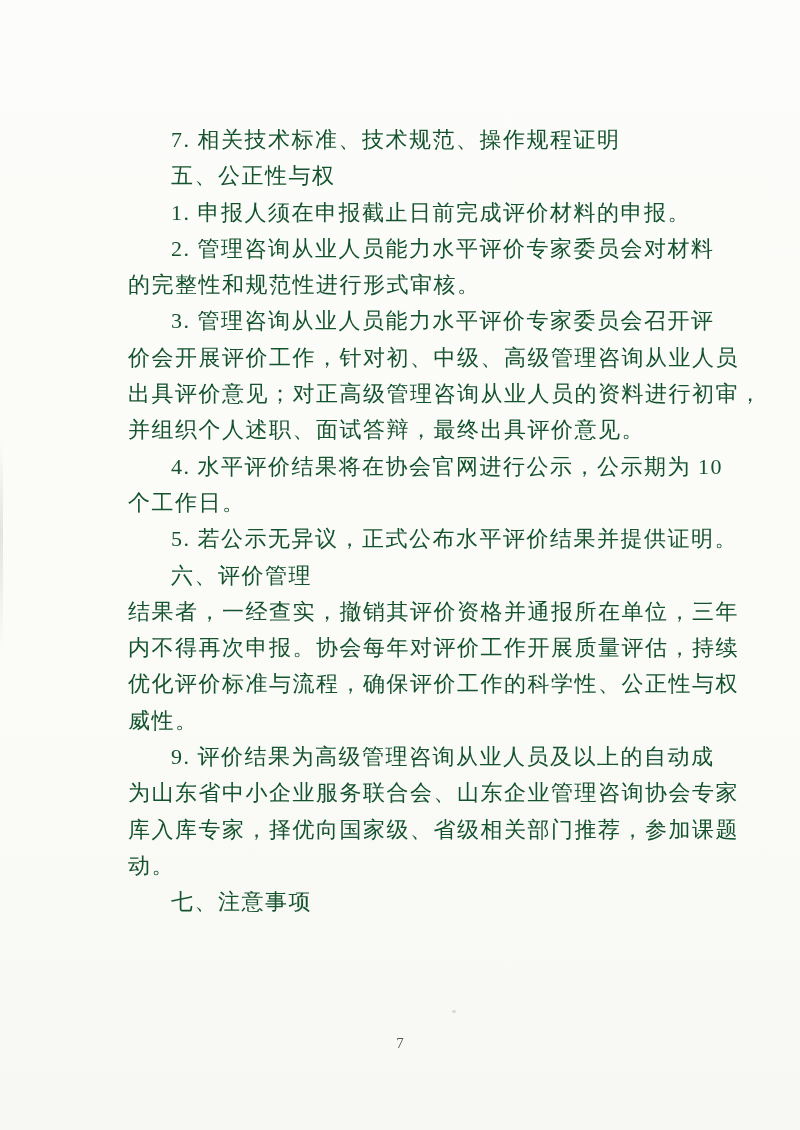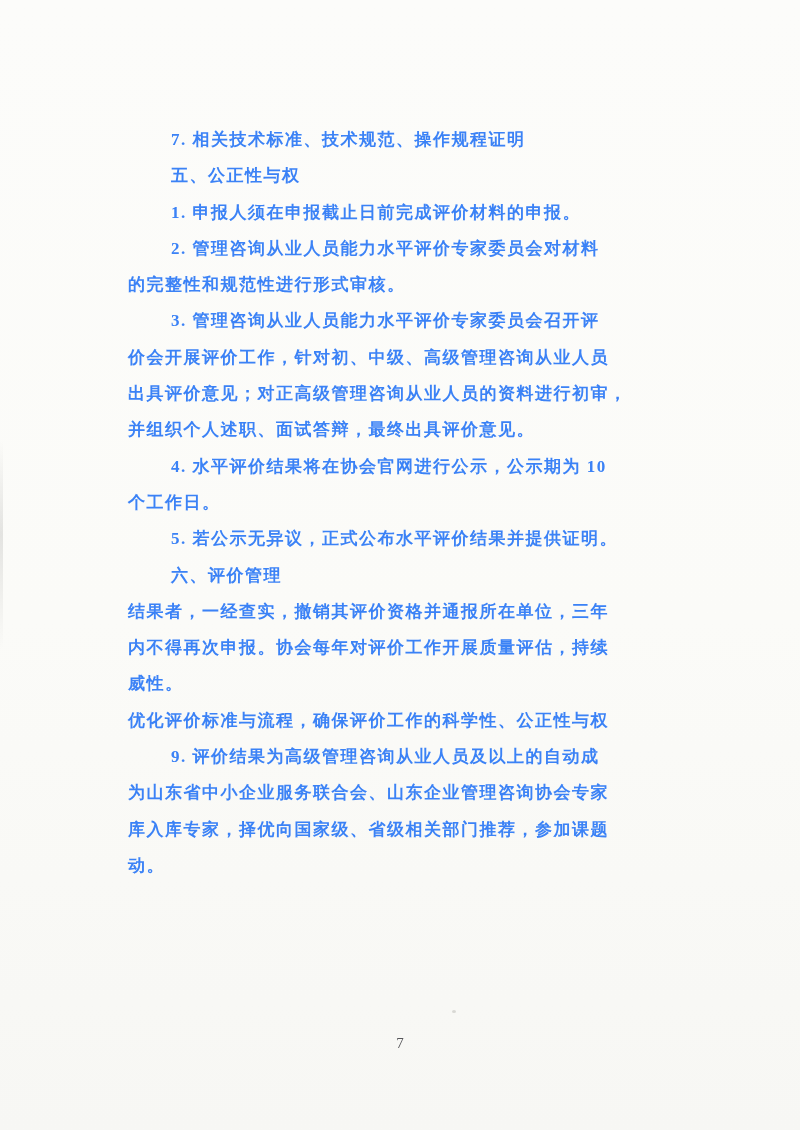--- a/index.html
+++ b/index.html
@@ -16,25 +16,24 @@
   }
   .page {
     position: absolute;
     inset: 0;
   }
   .text-block {
     position: absolute;
     left: 128px;
     top: 122px;
     width: 575px;
-    color: #3b82f6;
-    font-size: 17px;
+    color: #14532d;
+    font-size: 22px;
     line-height: 36.3px;
     letter-spacing: 1.5px;
-    font-weight: bold;
   }
   .line {
     white-space: nowrap;
     height: 36.3px;
   }
   .line.indent {
     padding-left: 43px;
   }
   .page-number {
     position: absolute;
@@ -79,26 +78,27 @@
     <div class="line indent">3. 管理咨询从业人员能力水平评价专家委员会召开评</div>
     <div class="line">价会开展评价工作，针对初、中级、高级管理咨询从业人员</div>
     <div class="line">出具评价意见；对正高级管理咨询从业人员的资料进行初审，</div>
     <div class="line">并组织个人述职、面试答辩，最终出具评价意见。</div>
     <div class="line indent">4. 水平评价结果将在协会官网进行公示，公示期为 10</div>
     <div class="line">个工作日。</div>
     <div class="line indent">5. 若公示无异议，正式公布水平评价结果并提供证明。</div>
     <div class="line indent">六、评价管理</div>
     <div class="line">结果者，一经查实，撤销其评价资格并通报所在单位，三年</div>
     <div class="line">内不得再次申报。协会每年对评价工作开展质量评估，持续</div>
+    <div class="line">优化评价标准与流程，确保评价工作的科学性、公正性与权</div>
     <div class="line">威性。</div>
-    <div class="line">优化评价标准与流程，确保评价工作的科学性、公正性与权</div>
     <div class="line indent">9. 评价结果为高级管理咨询从业人员及以上的自动成</div>
     <div class="line">为山东省中小企业服务联合会、山东企业管理咨询协会专家</div>
     <div class="line">库入库专家，择优向国家级、省级相关部门推荐，参加课题</div>
     <div class="line">动。</div>
+    <div class="line indent">七、注意事项</div>
   </div>
 
   <div class="speck"></div>
   <div class="edge-smudge"></div>
 
   <div class="page-number">7</div>
 
 </div>
 
 </body></html>

